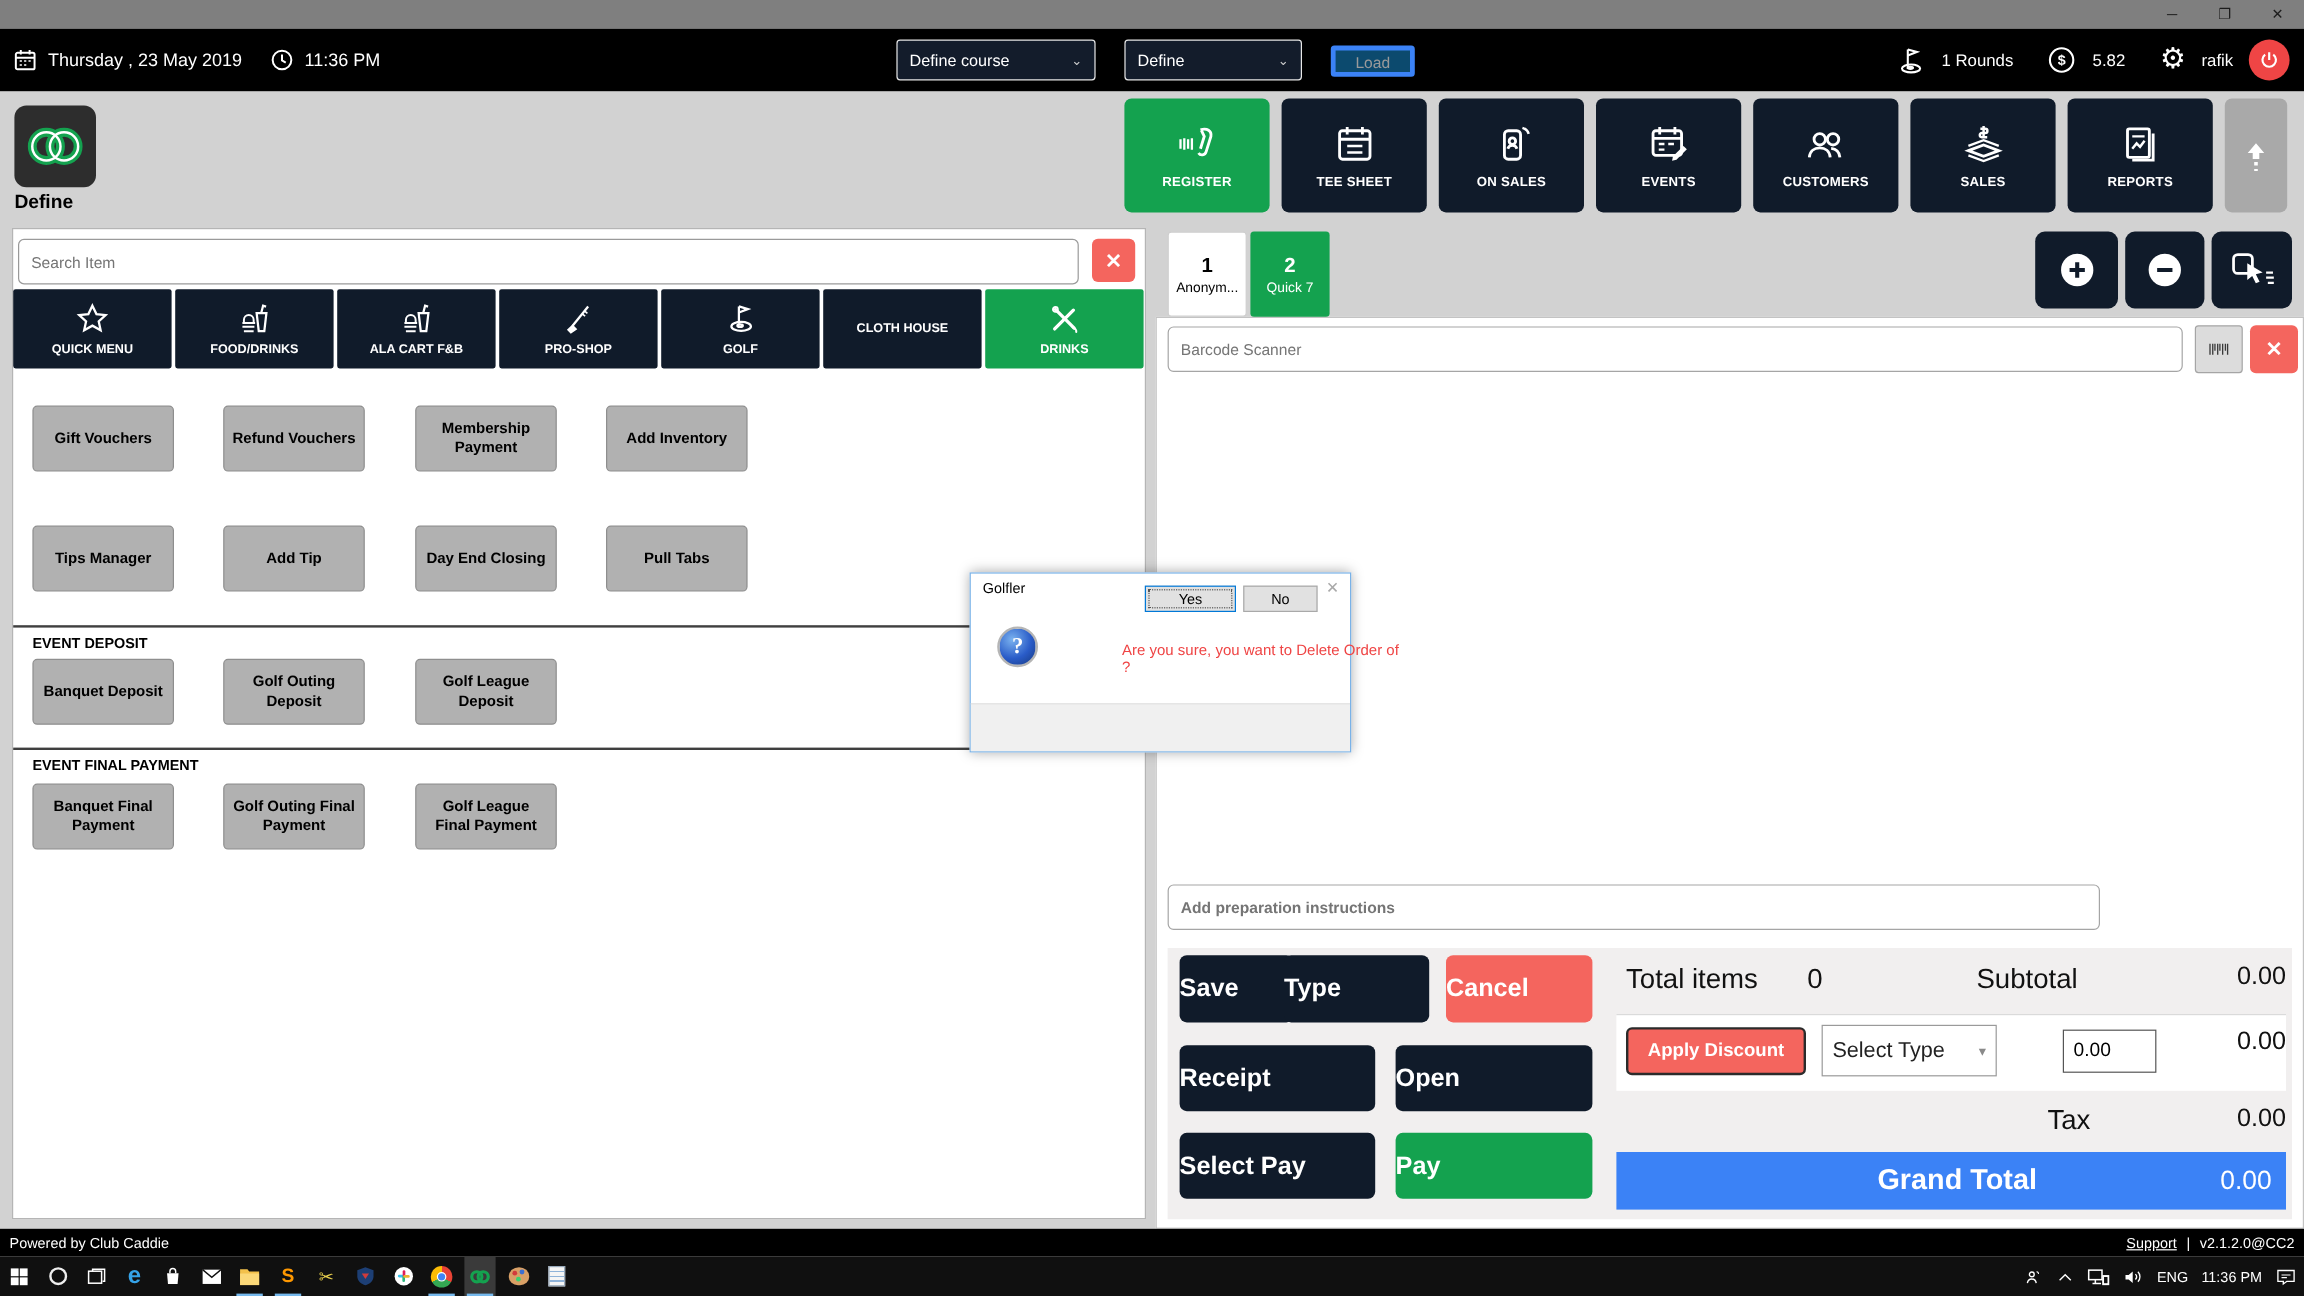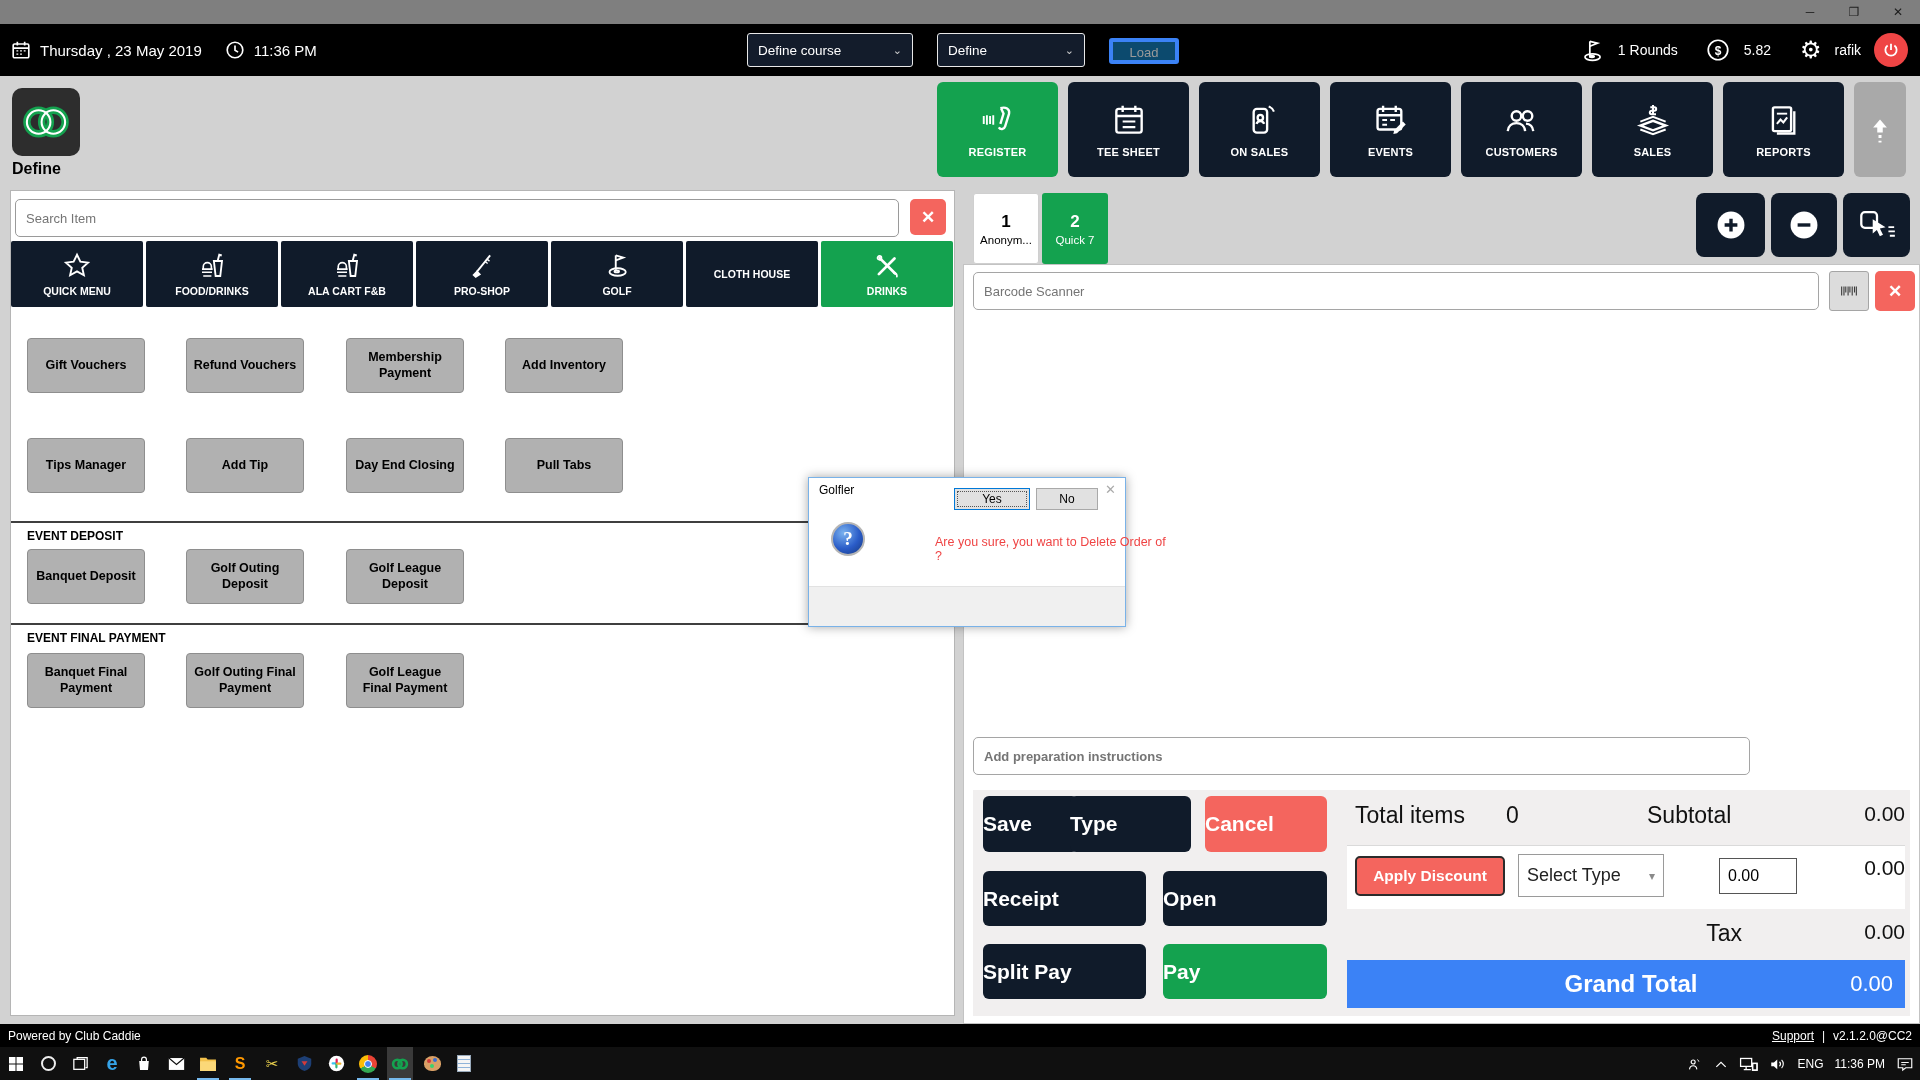--- a/index.html
+++ b/index.html
@@ -426,21 +426,21 @@
 <div class="big-btn red" style="left:1205px; top:796px; width:122px; height:56px;">
     <span>Cancel</span>
   </div>
 <div class="big-btn" style="left:983px; top:871px; width:163px; height:55px;">
     <span>Receipt</span>
   </div>
 <div class="big-btn" style="left:1163px; top:871px; width:164px; height:55px;">
     <span>Open</span>
   </div>
 <div class="big-btn" style="left:983px; top:944px; width:163px; height:55px;">
-    <span>Split Pay</span>
+    <span>Select Pay</span>
   </div>
 <div class="big-btn green" style="left:1163px; top:944px; width:164px; height:55px;">
     <span>Pay</span>
   </div>
 
 <div class="tot-label" style="left:1355px; top:802px;">Total items</div>
 <div class="tot-label" style="left:1506px; top:802px;">0</div>
 <div class="tot-label" style="left:1647px; top:802px;">Subtotal</div>
 <div class="tot-value" style="left:1790px; top:802px; width:115px;">0.00</div>
 

